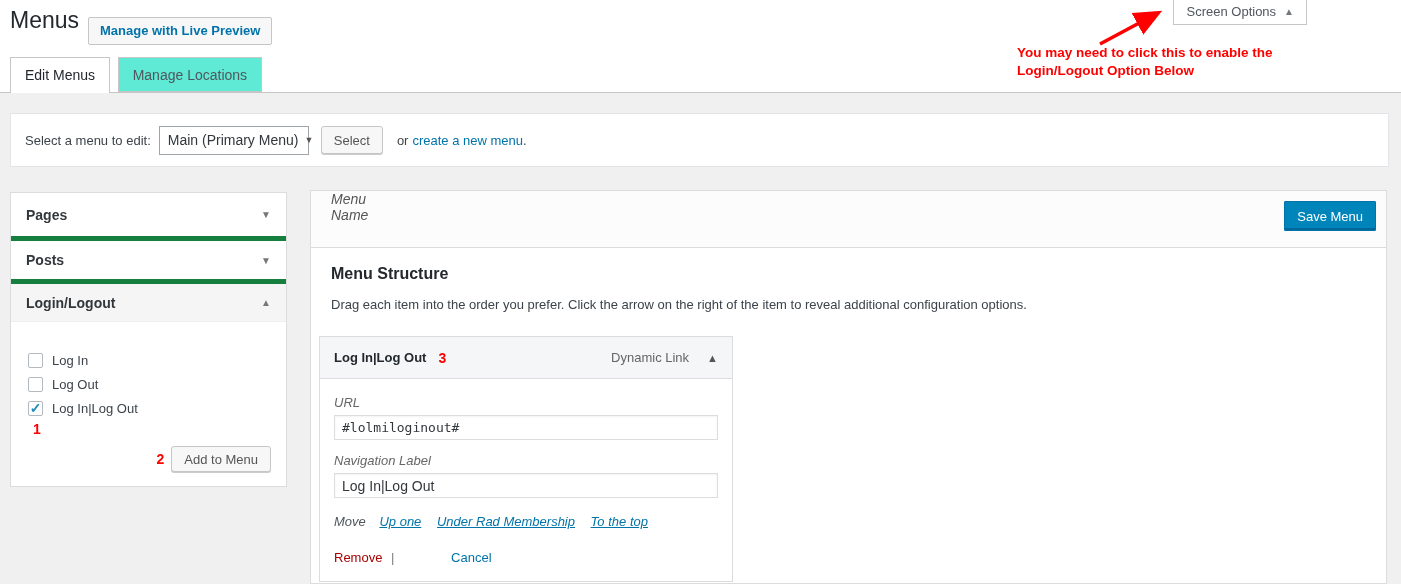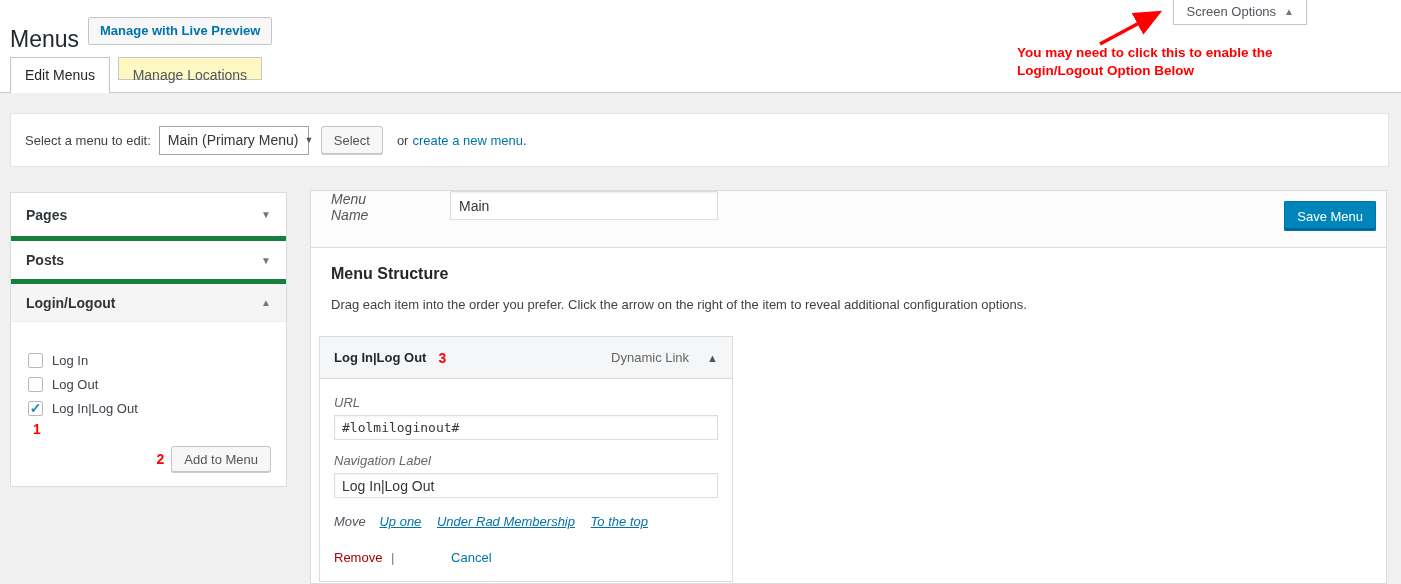--- a/index.html
+++ b/index.html
@@ -7,35 +7,35 @@
   body {
     position:relative; overflow:hidden;
     background:#f0f0f1;
     font-family:"Liberation Sans", sans-serif;
     color:#3c434a; font-size:13px;
   }
 
   
   .top-header { position:absolute; left:0; top:0; width:1401px; height:93px;
     background:#ffffff; border-bottom:1px solid #c6c6c6; }
-  .page-title { position:absolute; left:10px; top:26px; font-size:23px; font-weight:400; color:#23282d; }
+  .page-title { position:absolute; left:10px; top:7px; font-size:23px; font-weight:400; color:#23282d; }
   .live-preview-btn { position:absolute; left:88px; top:17px; height:28px; padding:0 11px;
     background:#f7f7f7; border:1px solid #c6c6c6; border-radius:2px;
     color:#0073aa; font-size:13px; font-weight:bold; line-height:26px; cursor:pointer; }
   .screen-options-btn { position:absolute; right:94px; top:0; height:25px; padding:0 12px;
     background:#fff; border:1px solid #c6c6c6; border-top:none;
     color:#50575e; font-size:13px; line-height:24px; cursor:pointer; display:flex; align-items:center; gap:8px; }
   .screen-options-btn .tri { font-size:10px; color:#72777c; }
 
   .tabs { position:absolute; left:10px; top:57px; height:36px; }
   .tab { display:inline-block; vertical-align:top; font-size:14px; font-weight:normal;
     padding:0 14px; cursor:pointer; }
   .tab.active { height:36px; line-height:34px; background:#fff; color:#23282d;
     border:1px solid #c6c6c6; border-bottom:none; position:relative; z-index:2; }
-  .tab.inactive { height:23px; line-height:34px; background:#fef9c3; color:#50575e;
+  .tab.inactive { height:35px; line-height:34px; background:#5eead4; color:#50575e;
     border:1px solid #c6c6c6; margin-left:4px; }
 
   
   .annotation { position:absolute; left:1017px; top:44px; width:300px;
     color:#ff0000; font-weight:bold; font-size:13.5px; line-height:18px; z-index:5; }
   .annotation-arrow { position:absolute; left:1090px; top:4px; width:85px; height:44px; z-index:5; }
 
   
   .menu-select-bar { position:absolute; left:10px; top:113px; width:1379px; height:54px;
     background:#fff; border:1px solid #e2e4e7; display:flex; align-items:center; padding-left:14px; }
@@ -187,21 +187,20 @@
     <div class="btn-row">
       <span class="step-num step-2">2</span>
       <button class="add-to-menu-btn">Add to Menu</button>
     </div>
   </div>
 </div>
 
 <div class="editor-panel">
   <div class="editor-header">
     <span class="menu-name-label">Menu Name</span>
-    <input class="menu-name-input" type="text" value="Main" style="">
     <button class="save-menu-btn">Save Menu</button>
   </div>
 
   <div class="editor-body">
     <div class="structure-title">Menu Structure</div>
     <div class="structure-help">Drag each item into the order you prefer. Click the arrow on the right of the item to reveal additional configuration options.</div>
 
     <div class="menu-item-box">
       <div class="item-handle">
         <span class="item-title">Log In|Log Out</span>

